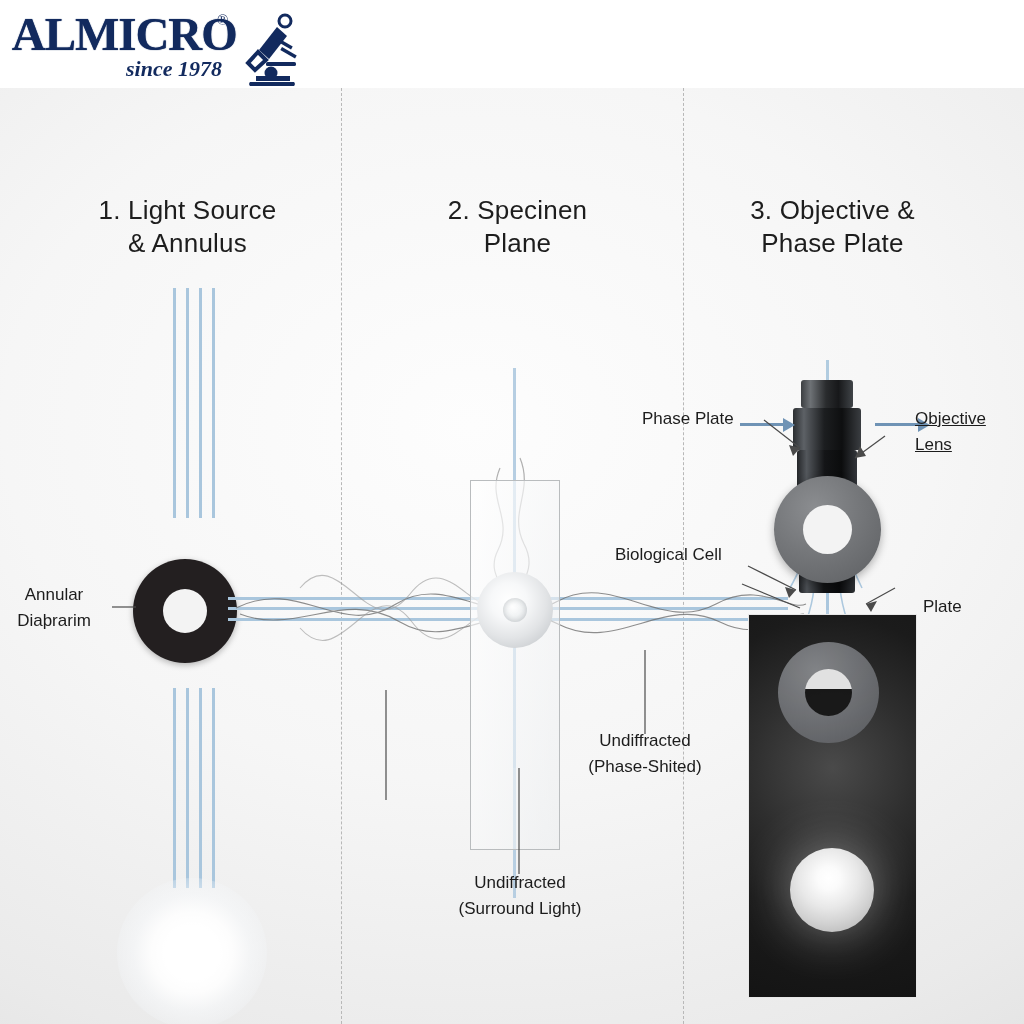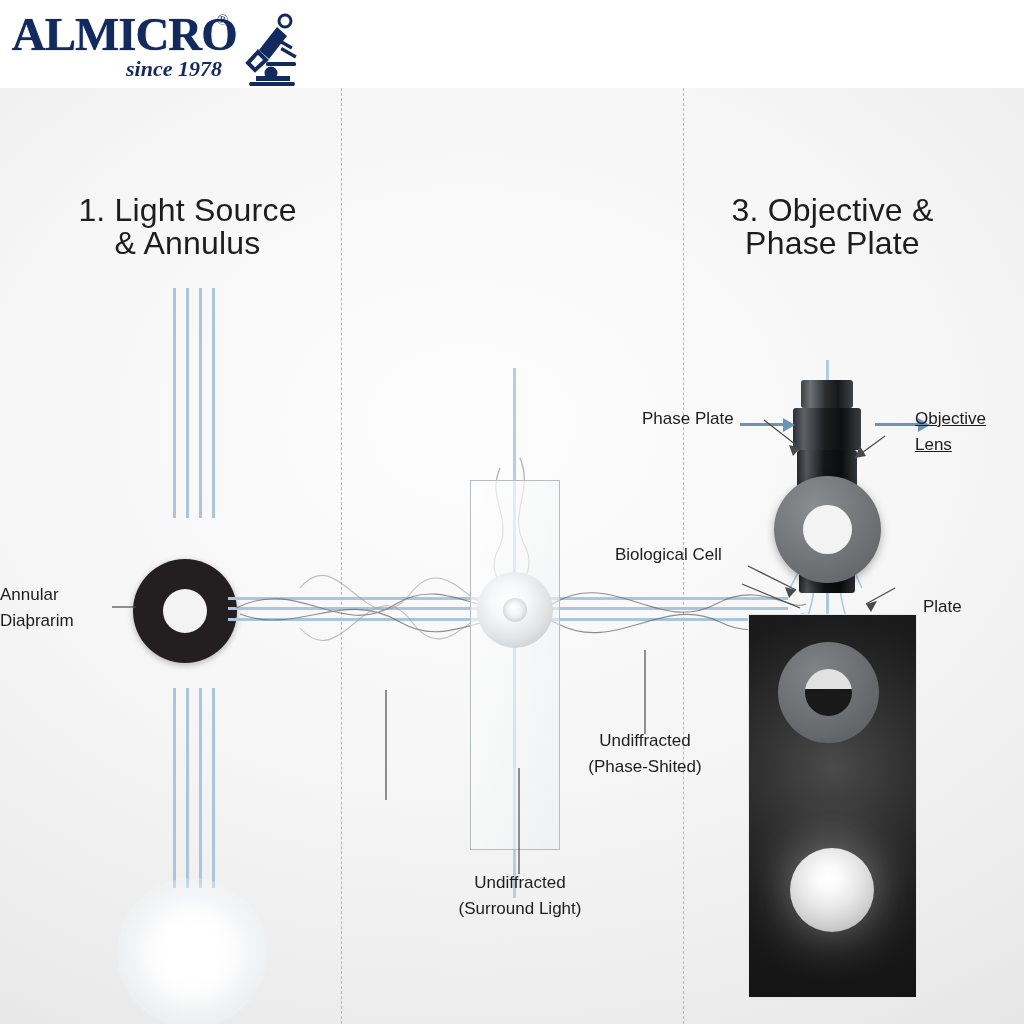--- a/index.html
+++ b/index.html
@@ -42,30 +42,30 @@
       radial-gradient(120% 100% at 46% 36%, #fdfdfd 0%, #f6f6f6 38%, #eaeaea 70%, #d9d9d9 100%);
     overflow:hidden;
   }
   .divider{
     position:absolute;top:0;width:0;height:936px;
     border-left:1px dashed #b8b8b8;
   }
 
   .sect-title{
     position:absolute;text-align:center;
-    font-size:32px;line-height:33px;color:#1d1d1d;
+    font-size:26px;line-height:33px;color:#1d1d1d;
     letter-spacing:0.2px;white-space:pre-line;
   }
 
   .label{
     position:absolute;font-size:17px;line-height:26px;color:#1c1c1c;
     white-space:pre-line;
   }
   .label.c{text-align:center;}
-  .label.r{text-align:left;}
+  .label.r{text-align:center;}
   .label.l{text-align:left;}
 
   
   .beam{position:absolute;background:#a9c6dd;}
   .beam.v{width:3px;}
   .beam.h{height:3px;}
 
   
   #annulus{
     position:absolute;width:104px;height:104px;border-radius:50%;
@@ -163,20 +163,22 @@
     </div>
   </div>
 
   <div id="canvas">
 
     <div class="divider" style="left:341px;"></div>
     <div class="divider" style="left:683px;"></div>
 
     <div class="sect-title" style="left:55px;top:106px;width:265px;">1. Light Source
 &amp; Annulus</div>
+    <div class="sect-title" style="left:385px;top:106px;width:265px;">2. Specinen
+Plane</div>
     <div class="sect-title" style="left:700px;top:106px;width:265px;">3. Objective &amp;
 Phase Plate</div>
 
     <div class="beam v" style="left:173px;top:200px;height:230px;"></div>
     <div class="beam v" style="left:186px;top:200px;height:230px;"></div>
     <div class="beam v" style="left:199px;top:200px;height:230px;"></div>
     <div class="beam v" style="left:212px;top:200px;height:230px;"></div>
 
     <div class="beam v" style="left:173px;top:600px;height:200px;"></div>
     <div class="beam v" style="left:186px;top:600px;height:200px;"></div>

